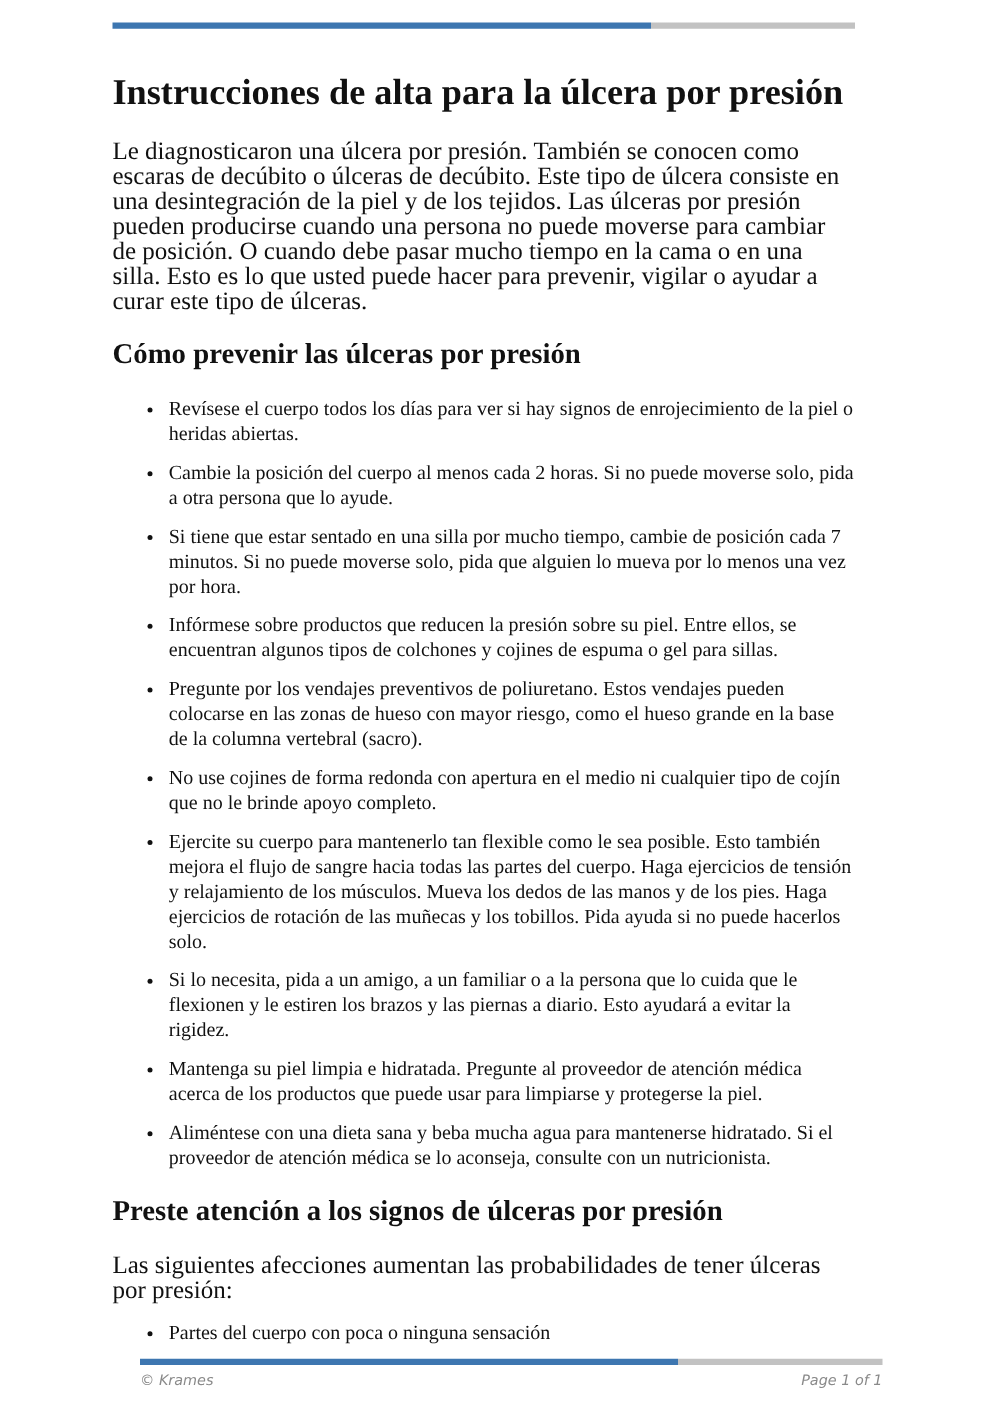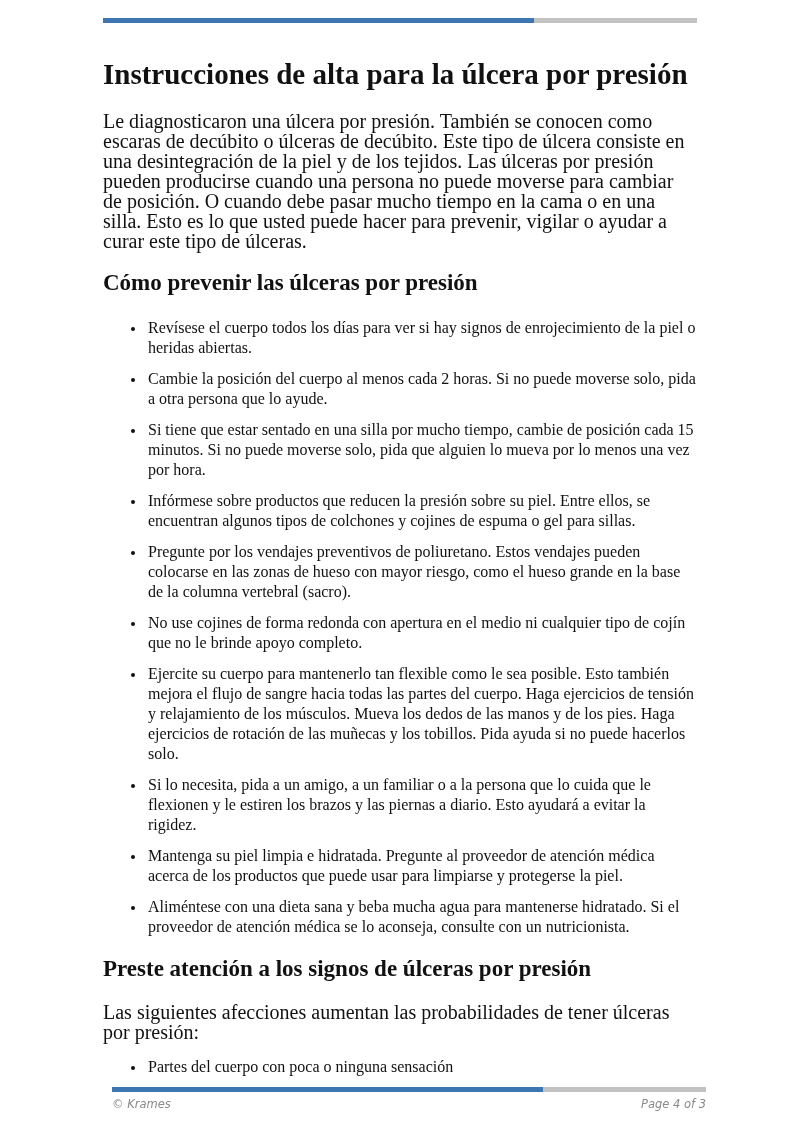--- a/index.html
+++ b/index.html
@@ -8,21 +8,21 @@
     width: 800px;
     height: 1131px;
     background: #ffffff;
     font-family: "Liberation Serif", serif;
     color: #111111;
     overflow: hidden;
     margin: 0 auto;
   }
   .content {
     position: absolute;
-    left: 103px;
+    left: 90px;
     top: 0;
     width: 594px;
   }
   .rule {
     height: 5px;
     width: 100%;
     background: linear-gradient(to right, #3d76b0 0%, #3d76b0 72.5%, #c2c2c2 72.5%, #c2c2c2 100%);
   }
   .header-rule { margin-top: 18px; }
   h1.doc-title {
@@ -78,21 +78,21 @@
 
     <h1 class="doc-title">Instrucciones de alta para la úlcera por presión</h1>
 
     <p class="body-text">Le diagnosticaron una úlcera por presión. También se conocen como escaras de decúbito o úlceras de decúbito. Este tipo de úlcera consiste en una desintegración de la piel y de los tejidos. Las úlceras por presión pueden producirse cuando una persona no puede moverse para cambiar de posición. O cuando debe pasar mucho tiempo en la cama o en una silla. Esto es lo que usted puede hacer para prevenir, vigilar o ayudar a curar este tipo de úlceras.</p>
 
     <h2 class="section-heading">Cómo prevenir las úlceras por presión</h2>
 
     <ul class="bullet-list">
       <li>Revísese el cuerpo todos los días para ver si hay signos de enrojecimiento de la piel o heridas abiertas.</li>
       <li>Cambie la posición del cuerpo al menos cada 2 horas. Si no puede moverse solo, pida a otra persona que lo ayude.</li>
-      <li>Si tiene que estar sentado en una silla por mucho tiempo, cambie de posición cada 15 minutos. Si no puede moverse solo, pida que alguien lo mueva por lo menos una vez por hora.</li>
+      <li>Si tiene que estar sentado en una silla por mucho tiempo, cambie de posición cada 7 minutos. Si no puede moverse solo, pida que alguien lo mueva por lo menos una vez por hora.</li>
       <li>Infórmese sobre productos que reducen la presión sobre su piel. Entre ellos, se encuentran algunos tipos de colchones y cojines de espuma o gel para sillas.</li>
       <li>Pregunte por los vendajes preventivos de poliuretano. Estos vendajes pueden colocarse en las zonas de hueso con mayor riesgo, como el hueso grande en la base de la columna vertebral (sacro).</li>
       <li>No use cojines de forma redonda con apertura en el medio ni cualquier tipo de cojín que no le brinde apoyo completo.</li>
       <li>Ejercite su cuerpo para mantenerlo tan flexible como le sea posible. Esto también mejora el flujo de sangre hacia todas las partes del cuerpo. Haga ejercicios de tensión y relajamiento de los músculos. Mueva los dedos de las manos y de los pies. Haga ejercicios de rotación de las muñecas y los tobillos. Pida ayuda si no puede hacerlos solo.</li>
       <li>Si lo necesita, pida a un amigo, a un familiar o a la persona que lo cuida que le flexionen y le estiren los brazos y las piernas a diario. Esto ayudará a evitar la rigidez.</li>
       <li>Mantenga su piel limpia e hidratada. Pregunte al proveedor de atención médica acerca de los productos que puede usar para limpiarse y protegerse la piel.</li>
       <li>Aliméntese con una dieta sana y beba mucha agua para mantenerse hidratado. Si el proveedor de atención médica se lo aconseja, consulte con un nutricionista.</li>
     </ul>
 
     <h2 class="section-heading">Preste atención a los signos de úlceras por presión</h2>
@@ -102,16 +102,16 @@
     <ul class="bullet-list second-list">
       <li>Partes del cuerpo con poca o ninguna sensación</li>
     </ul>
 
   </div>
 
   <div class="footer">
     <div class="rule" style="background: linear-gradient(to right, rgb(61, 118, 176) 0%, rgb(61, 118, 176) 72.5%, rgb(194, 194, 194) 72.5%, rgb(194, 194, 194) 100%);"></div>
     <div class="footer-row">
       <span>© Krames</span>
-      <span>Page 4 of 3</span>
+      <span>Page 1 of 1</span>
     </div>
   </div>
 </div>
 
 </body></html>

